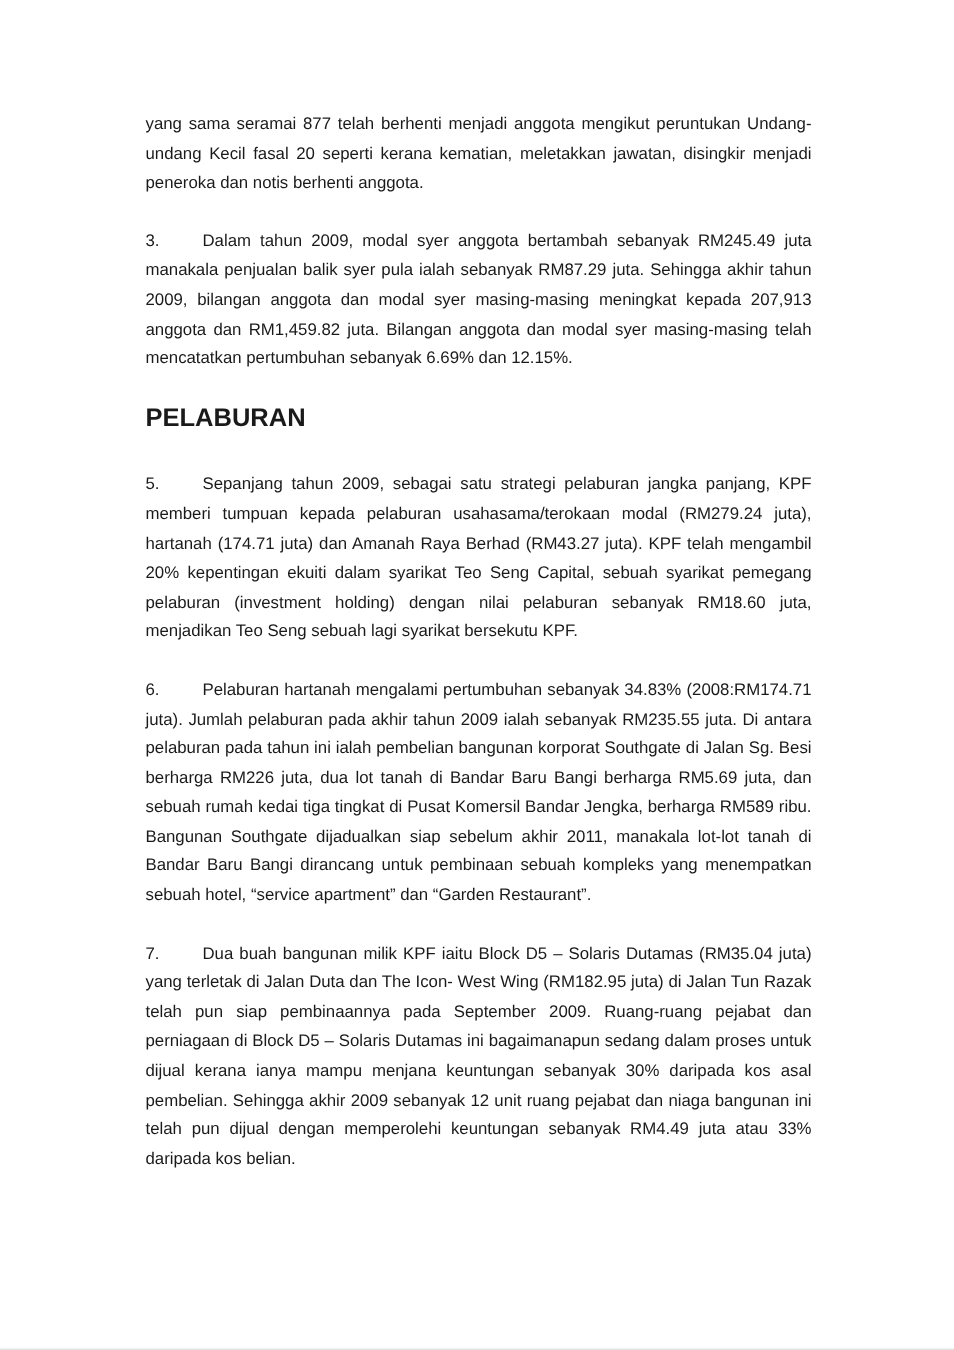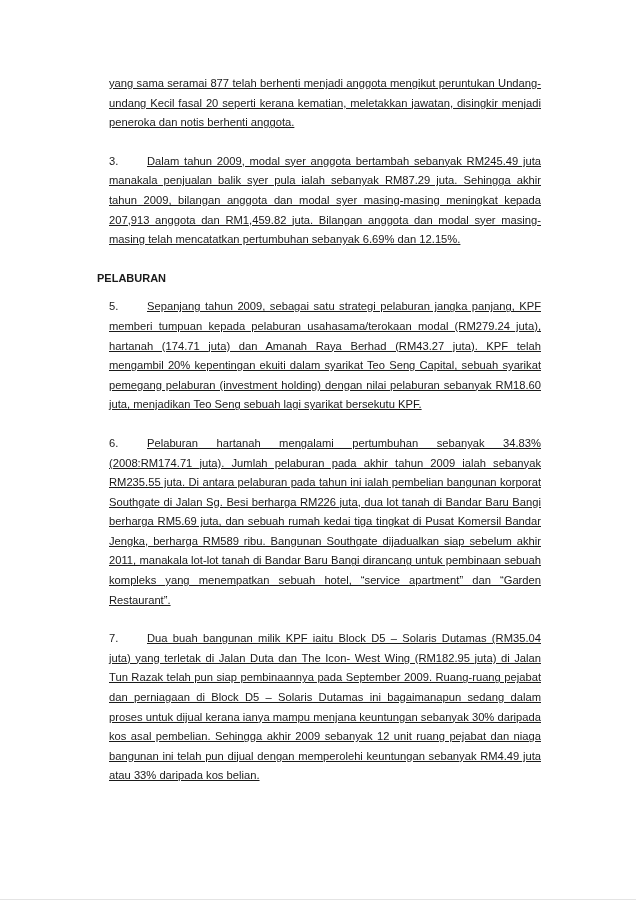--- a/index.html
+++ b/index.html
@@ -2,23 +2,23 @@
 <html><head>
 <meta charset="utf-8">
 <style>
   html, body { margin: 0; padding: 0; background: #ffffff; }
   body { width: 636px; height: 900px; position: relative; overflow: hidden; }
   .page {
     position: absolute; left: 97px; top: 74px; width: 444px;
     font-family: "Liberation Sans", sans-serif;
     font-size: 11.2px; line-height: 19.6px; color: #1a1a1a;
   }
-  .para { text-align: justify; margin: 0 0 19px 12px; text-decoration: underline; }
+  .para { text-align: justify; margin: 0 0 19px 0; }
   .para .num { display: inline-block; width: 38px; }
-  .heading { font-weight: bold; margin: 0 0 9px 0; font-size: 11px; }
+  .heading { font-weight: bold; margin: 0 0 26px 0; font-size: 17px; }
   .bottom-rule { position: absolute; left: 0; bottom: 0; width: 636px; height: 1px; background: #e4e4e4; }
 </style>
 </head>
 <body>
 
 <div class="page">
   <p class="para">yang sama seramai 877 telah berhenti menjadi anggota mengikut peruntukan Undang-undang Kecil fasal 20 seperti kerana kematian, meletakkan jawatan, disingkir menjadi peneroka dan notis berhenti anggota.</p>
 
   <p class="para">
     <span class="num">3.</span><span>Dalam tahun 2009, modal syer anggota bertambah sebanyak RM245.49 juta manakala penjualan balik syer pula ialah sebanyak RM87.29 juta. Sehingga akhir tahun 2009, bilangan anggota dan modal syer masing-masing meningkat kepada 207,913 anggota dan RM1,459.82 juta. Bilangan anggota dan modal syer masing-masing telah mencatatkan pertumbuhan sebanyak 6.69% dan 12.15%.</span>

